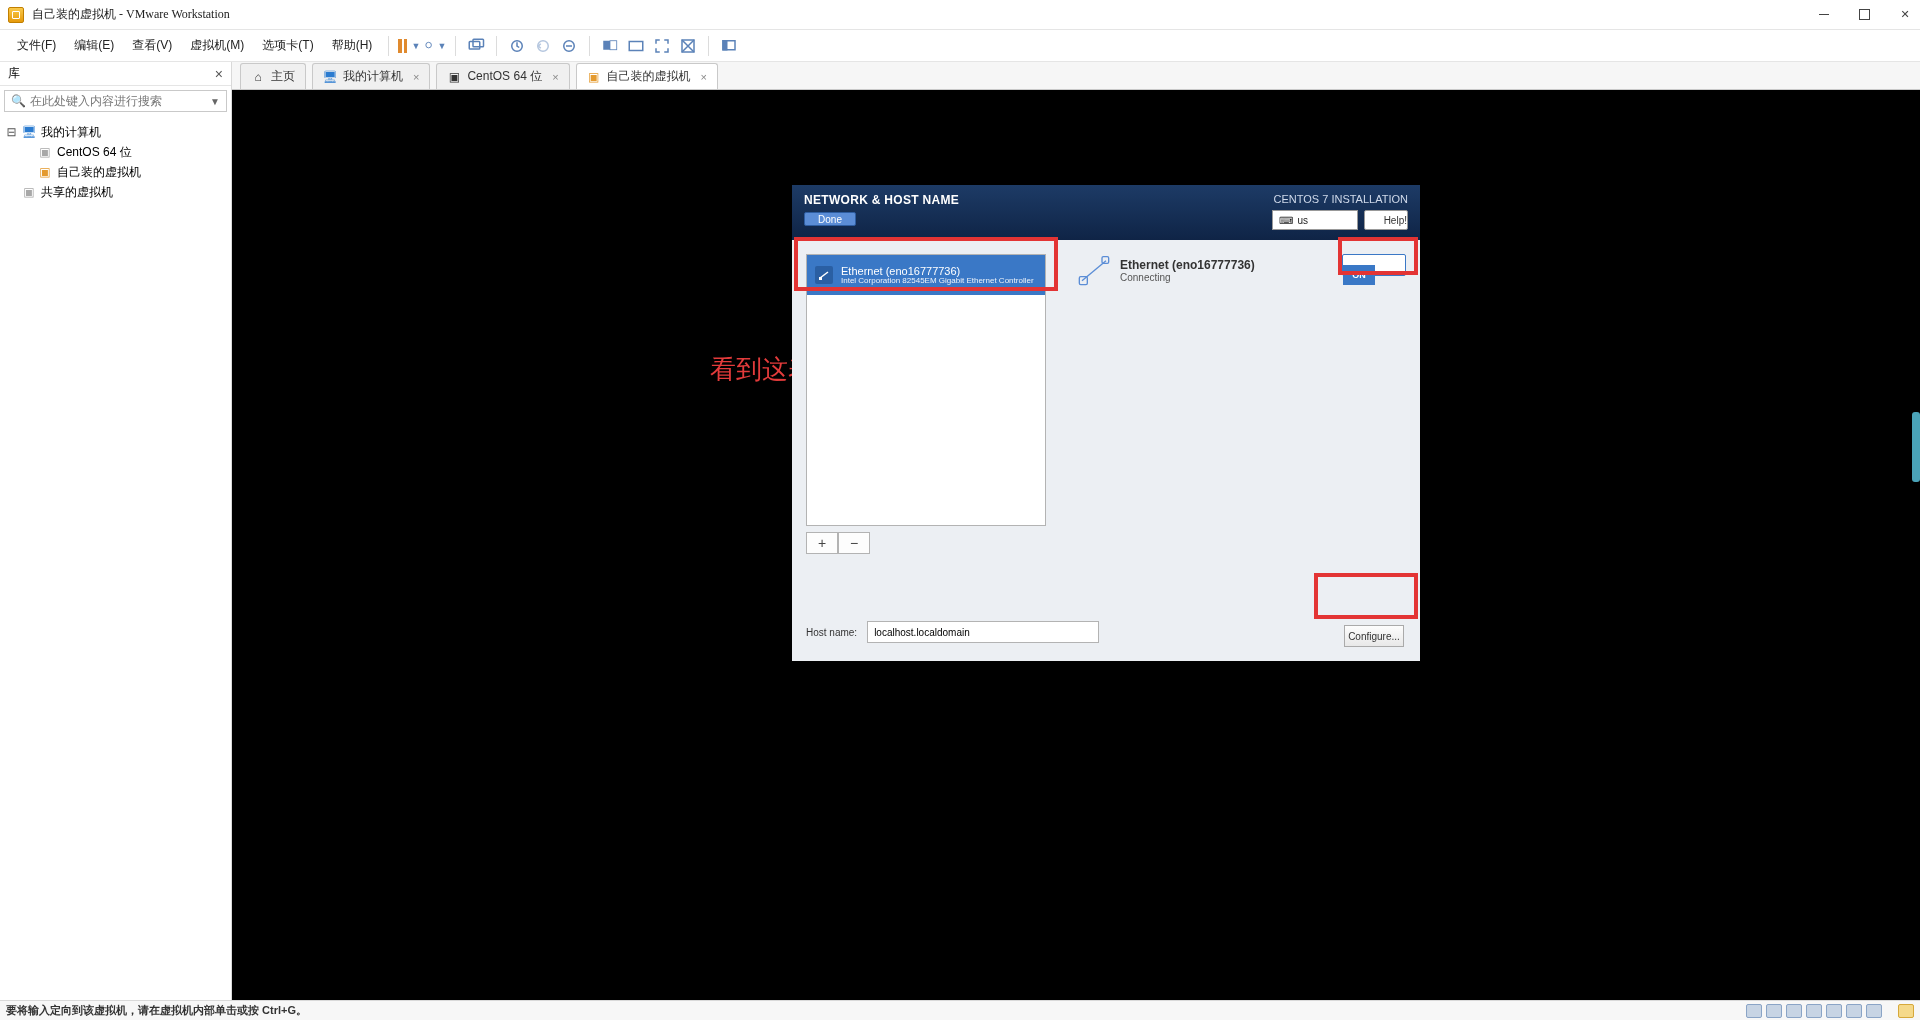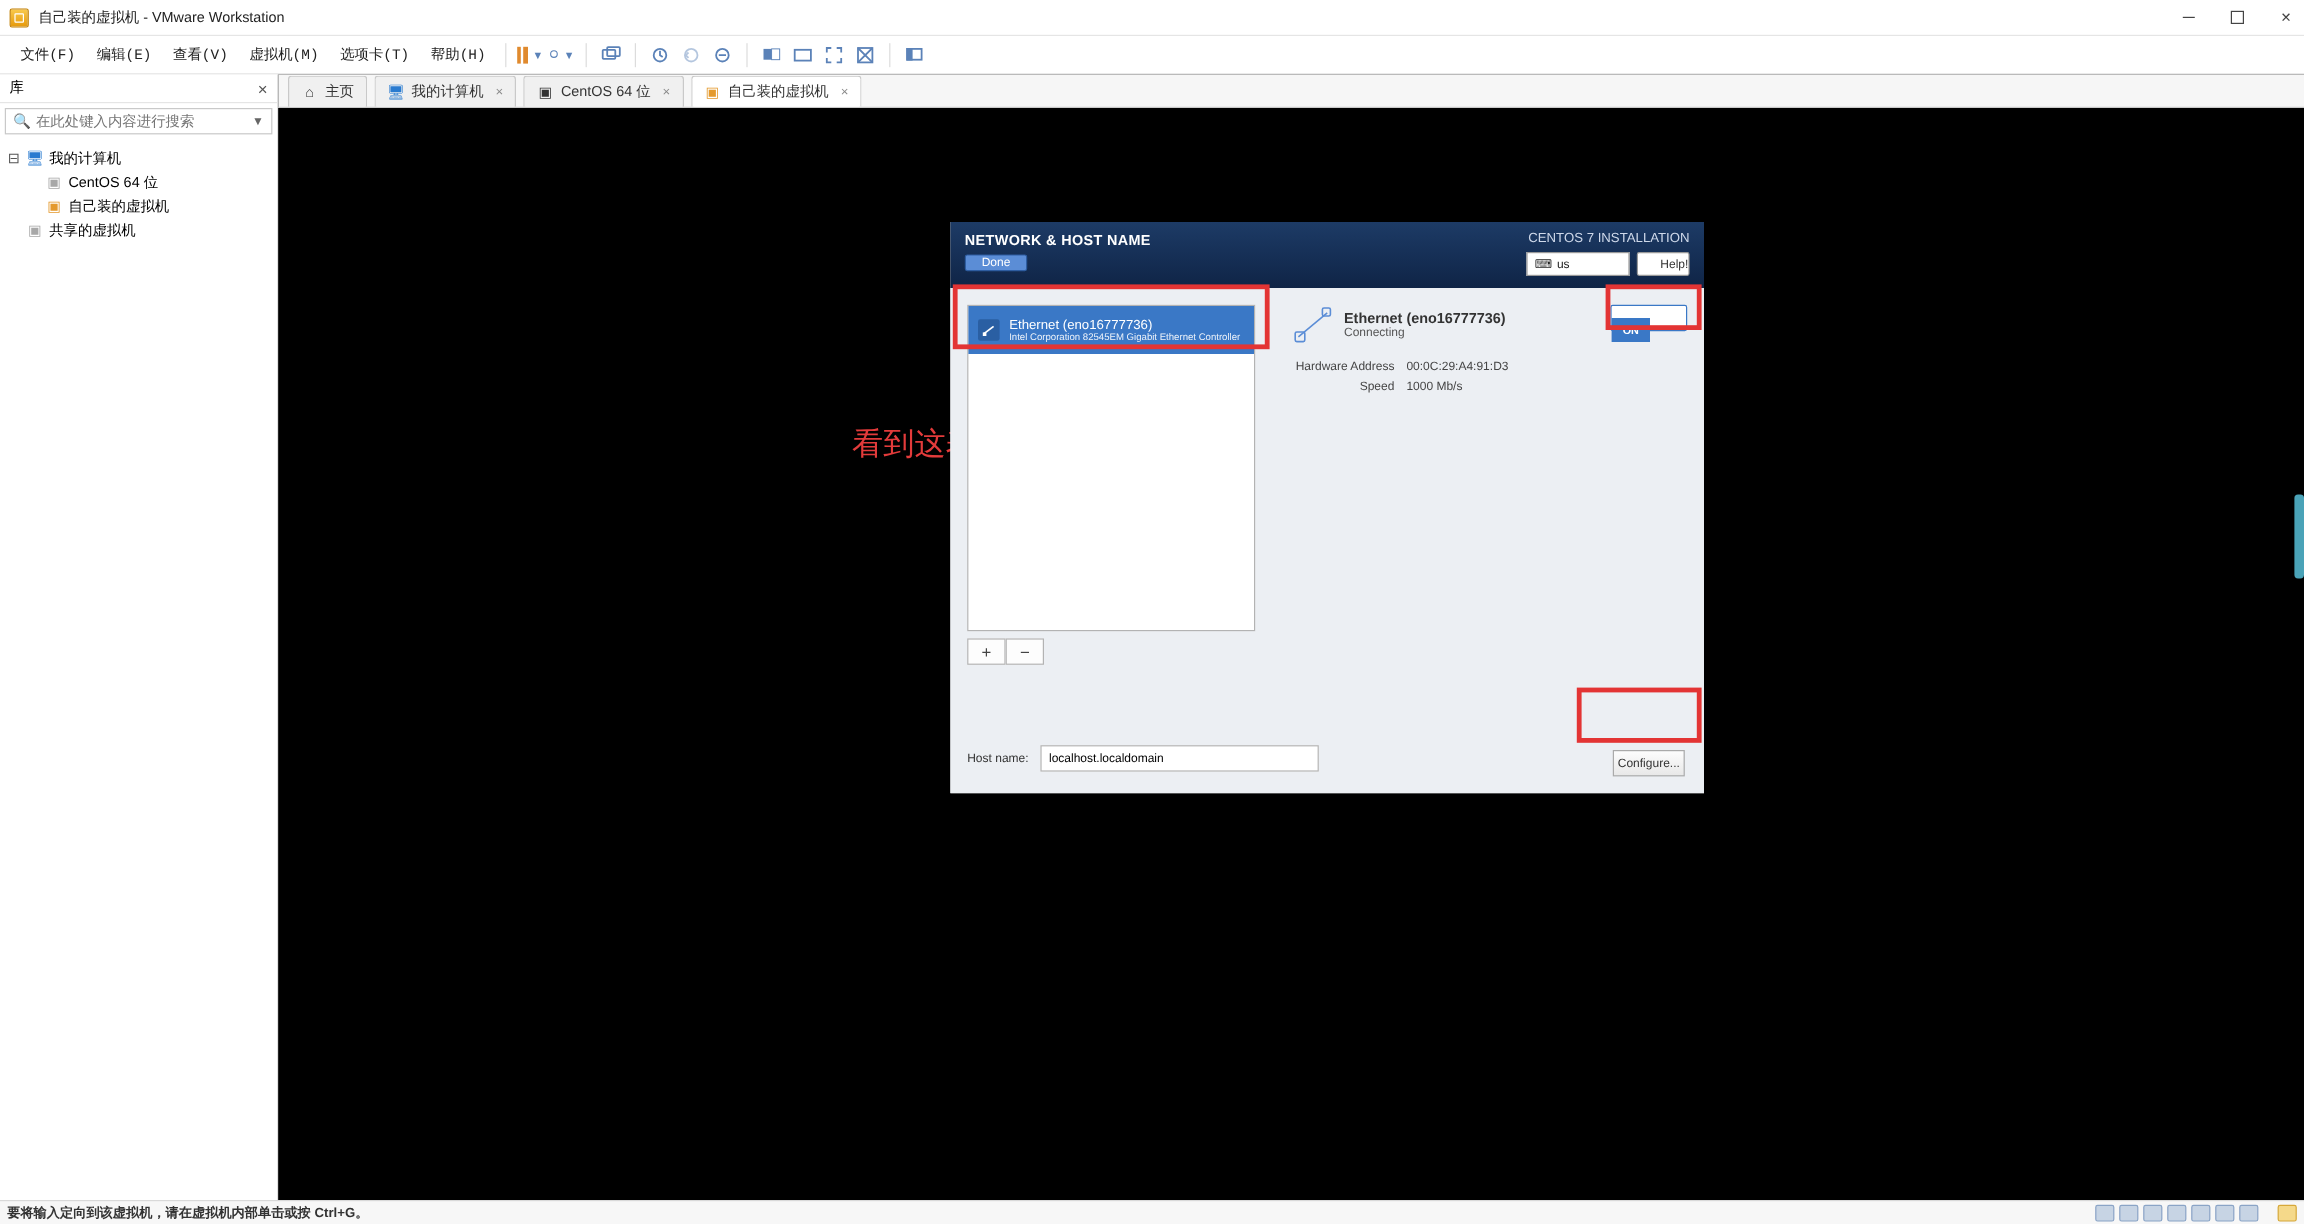--- a/index.html
+++ b/index.html
@@ -2,30 +2,30 @@
 <html><head>
 <meta charset="utf-8">
 <style>
 * { margin:0; padding:0; box-sizing:border-box; font-family:"Microsoft YaHei","Segoe UI",sans-serif; }
 html,body { width:1920px; height:1020px; overflow:hidden; background:#fff; }
 
 
 .titlebar { height:30px; display:flex; align-items:center; padding:0 8px; background:#fff; border-bottom:1px solid #e5e5e5; }
 .titlebar .app-icon { width:16px; height:16px; background:linear-gradient(#f9c94b,#e69a0c); border:1px solid #c17f00; border-radius:2px; margin-right:8px; position:relative; }
 .titlebar .app-icon::after{content:"";position:absolute;inset:3px;border:1px solid #fff;border-radius:1px;}
-.titlebar .title { font-size:12px; color:#222; }
+.titlebar .title { font-size:12px; color:#222;font-family:Liberation Serif, serif; }
 .winbtns { margin-left:auto; display:flex; gap:28px; align-items:center; }
 .winbtns span { width:14px; height:14px; display:inline-flex; align-items:center; justify-content:center; color:#444; }
 .winbtns .min::before{content:"";width:10px;border-top:1px solid #444;}
 .winbtns .max{border:1px solid #444;width:11px;height:11px;}
 .winbtns .close::before{content:"✕";font-size:11px;}
 
 
 .menubar { height:32px; display:flex; align-items:center; padding:0 10px; gap:4px; border-bottom:1px solid #e5e5e5; }
-.menubar .menuitem { font-size:12px; padding:3px 7px; color:#222;font-family:Liberation Mono, monospace; }
+.menubar .menuitem { font-size:12px; padding:3px 7px; color:#222; }
 .menubar .sep { width:1px; height:20px; background:#dcdcdc; margin:0 5px;}
 .menubar .tbtn{width:22px;height:20px;display:inline-flex;align-items:center;justify-content:center;color:#5b82b8;}
 .menubar .tbtn svg{width:18px;height:18px;}
 .menubar .pause{display:flex;gap:2px;align-items:center;}
 .menubar .pause i{width:4px;height:14px;background:#e08a2e;}
 .menubar .dd{color:#5b82b8;font-size:9px;margin-left:2px;}
 
 
 .body { display:flex; height:calc(1020px - 30px - 32px - 20px); }
 .sidebar { width:232px; border-right:1px solid #d9d9d9; display:flex; flex-direction:column; }
@@ -309,26 +309,20 @@
                   </svg>
               </span>
               <div>
                 <div class="nm">Ethernet (eno16777736)</div>
                 <div class="st">Connecting</div>
               </div>
             </div>
             <div class="switch">
               <span class="on">ON</span>
             </div>
-            <div class="kv">
-              <span class="k">Hardware Address</span>
-              <span>00:0C:29:A4:91:D3</span>
-              <span class="k">Speed</span>
-              <span>1000 Mb/s</span>
-            </div>
             <button class="cfg">Configure...</button>
           </div>
 
           <div class="hostrow">
             <span>Host name:</span>
             <input value="localhost.localdomain" style="">
           </div>
 
           <div class="hl" style="left:2px;top:-3px;width:264px;height:54px;"></div>
           <div class="hl" style="right:2px;top:-3px;width:80px;height:38px;"></div>

